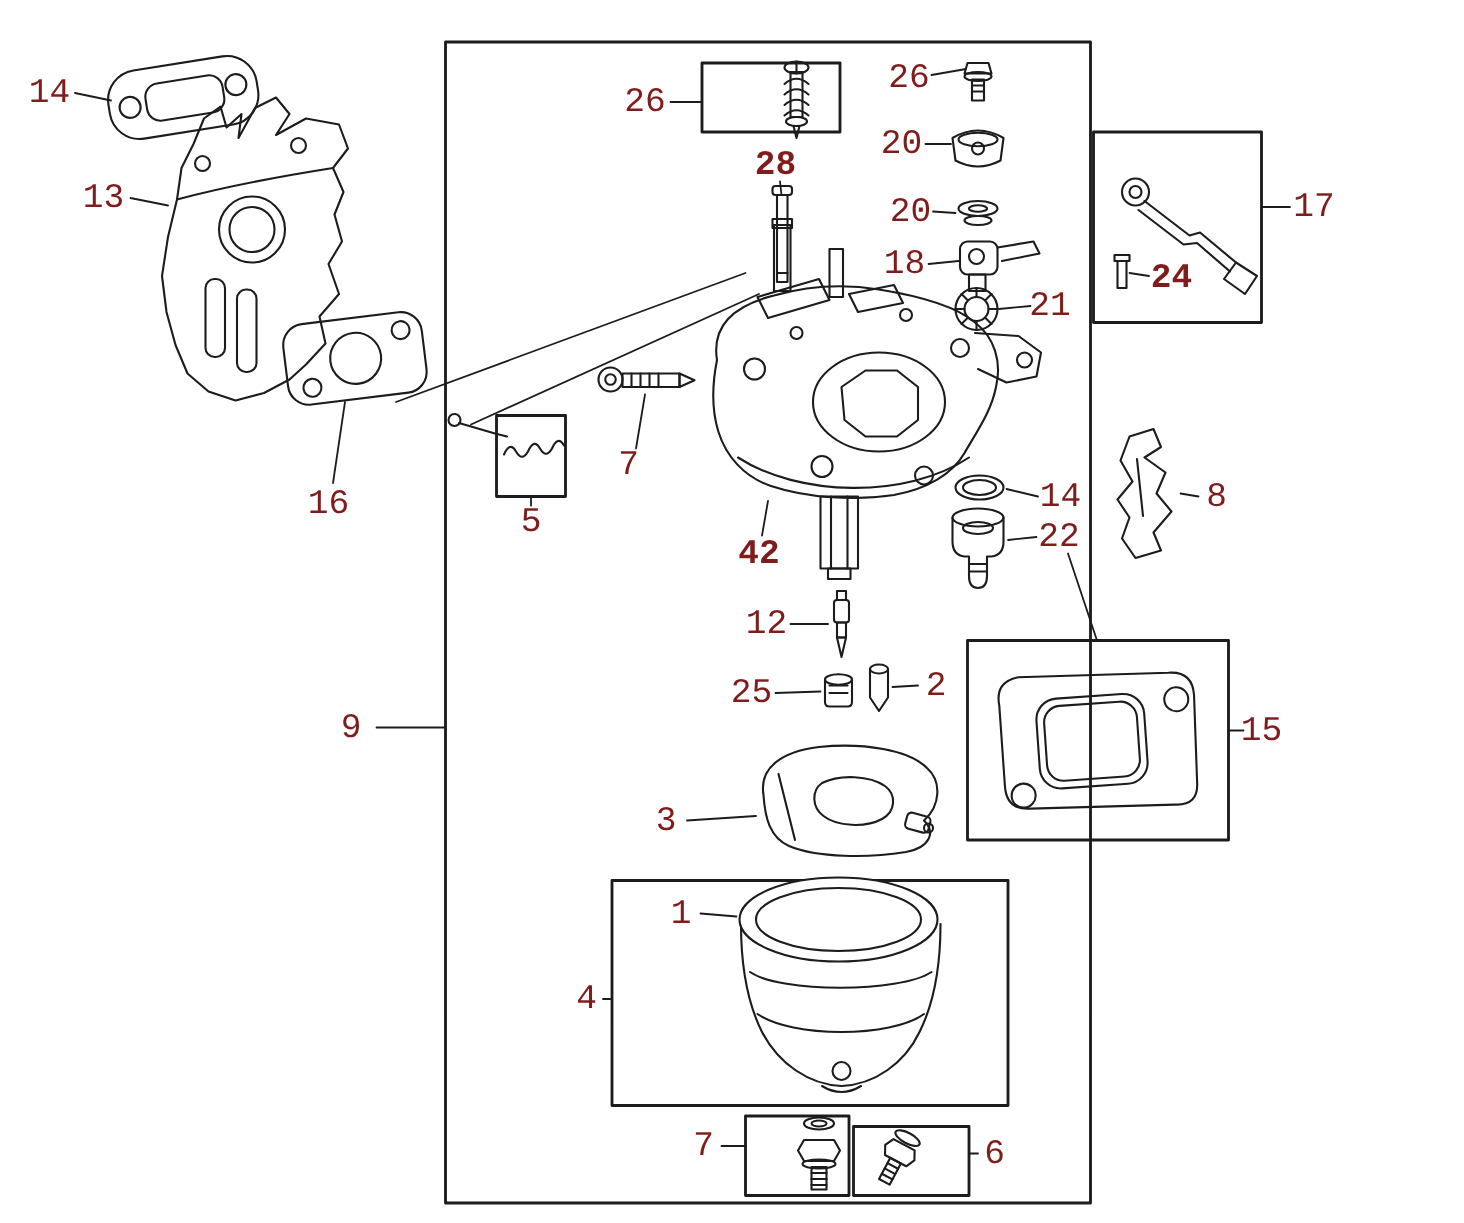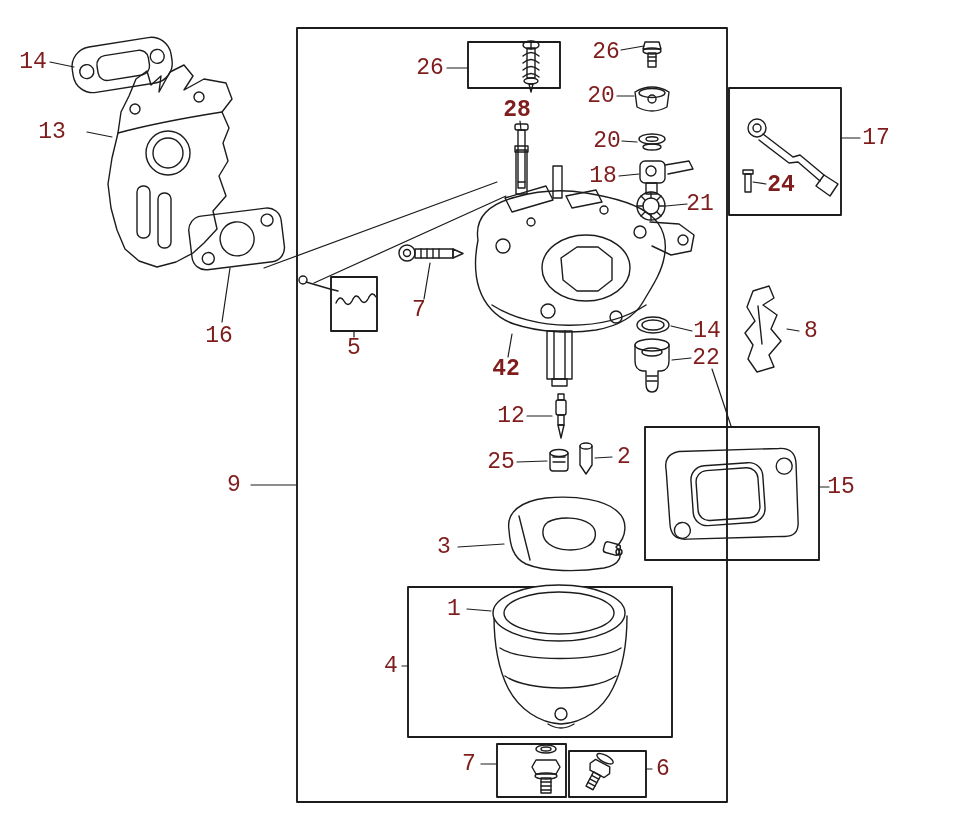--- a/index.html
+++ b/index.html
@@ -309,21 +309,21 @@
   <div class="callout" style="left:444px;top:547px">3</div>
   <div class="callout" style="left:391px;top:666px">4</div>
   <div class="callout" style="left:354px;top:348px">5</div>
   <div class="callout" style="left:663px;top:769px">6</div>
   <div class="callout" style="left:469px;top:764px">7</div>
   <div class="callout" style="left:811px;top:331px">8</div>
   <div class="callout" style="left:234px;top:485px">9</div>
   <div class="callout" style="left:419px;top:310px">7</div>
   <div class="callout" style="left:511px;top:416px">12</div>
   <div class="callout" style="left:707px;top:331px">14</div>
-  <div class="callout" style="left:52px;top:132px">13</div>
+  <div class="callout" style="left:69px;top:132px">13</div>
   <div class="callout" style="left:33px;top:62px">14</div>
   <div class="callout" style="left:841px;top:487px">15</div>
   <div class="callout" style="left:219px;top:336px">16</div>
   <div class="callout" style="left:876px;top:138px">17</div>
   <div class="callout" style="left:603px;top:176px">18</div>
   <div class="callout" style="left:601px;top:96px">20</div>
   <div class="callout" style="left:607px;top:141px">20</div>
   <div class="callout" style="left:700px;top:204px">21</div>
   <div class="callout" style="left:706px;top:358px">22</div>
   <div class="callout" style="left:606px;top:52px">26</div>

